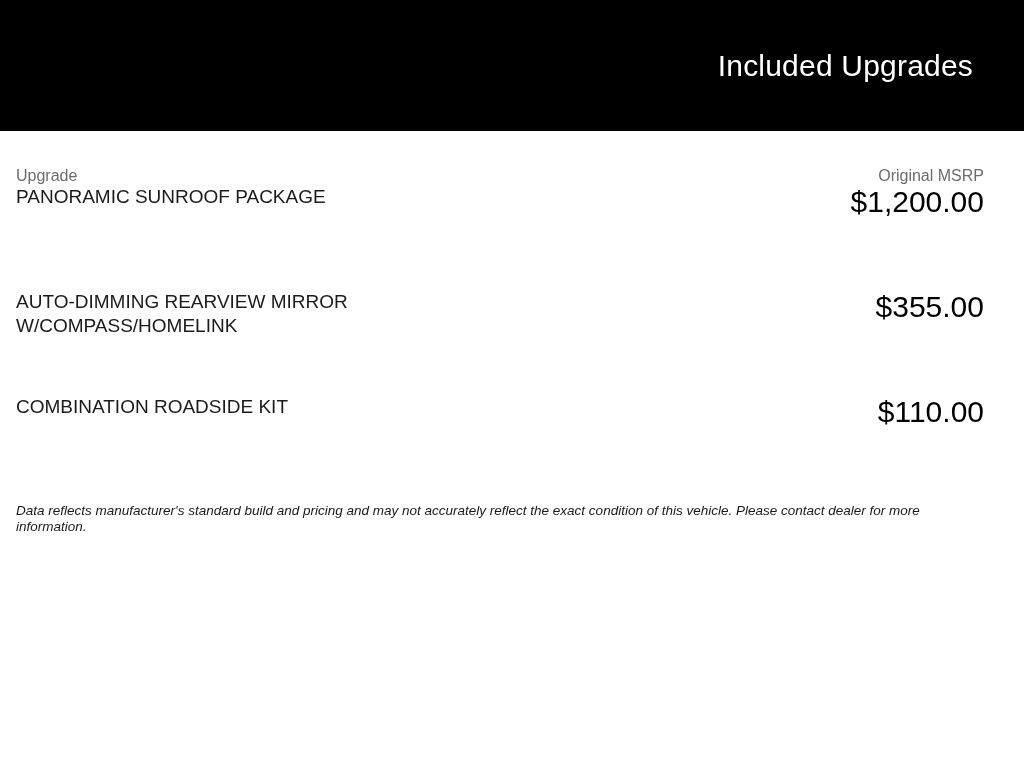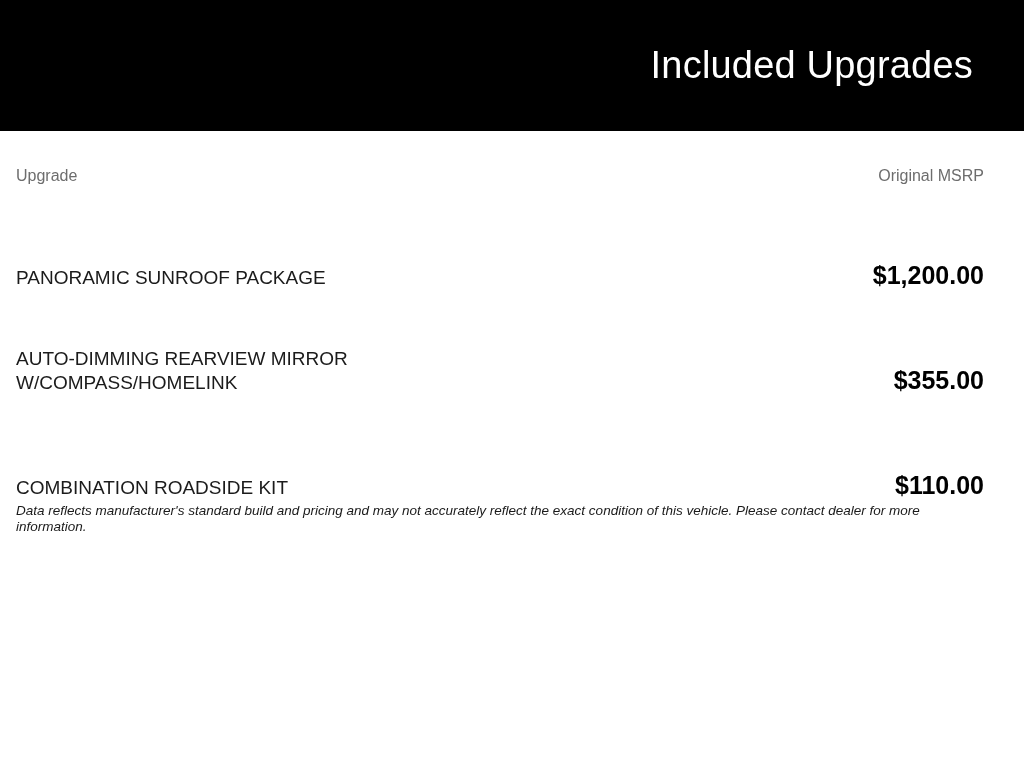--- a/index.html
+++ b/index.html
@@ -17,21 +17,21 @@
     width: 100%;
     height: 131px;
     background: #000000;
     display: flex;
     align-items: center;
     justify-content: flex-end;
     padding-right: 51px;
   }
   .banner-title {
     color: #ffffff;
-    font-size: 38px;
+    font-size: 30px;
     font-weight: 400;
     letter-spacing: 0.2px;
   }
 
   
   .upgrades-table {
     padding: 0 40px 0 16px;
   }
   .col-headers {
     display: flex;
@@ -43,33 +43,33 @@
   .col-header {
     color: #6d6d6d;
     font-size: 16px;
     font-weight: 400;
     line-height: 19px;
   }
   .upgrade-row {
     height: 105px;
     display: flex;
     justify-content: space-between;
-    align-items: flex-end;
+    align-items: flex-start;
   }
   .upgrade-name {
     color: #1b1b1b;
     font-size: 19px;
     font-weight: 400;
     line-height: 24px;
     max-width: 555px;
   }
   .upgrade-price {
     color: #000000;
-    font-size: 25px;
-    font-weight: 700;
+    font-size: 30px;
+    font-weight: 400;
     white-space: nowrap;
   }
 
   
   .disclaimer {
     padding: 3px 32px 0 16px;
     color: #1a1a1a;
     font-size: 13.5px;
     font-style: italic;
     line-height: 16px;

